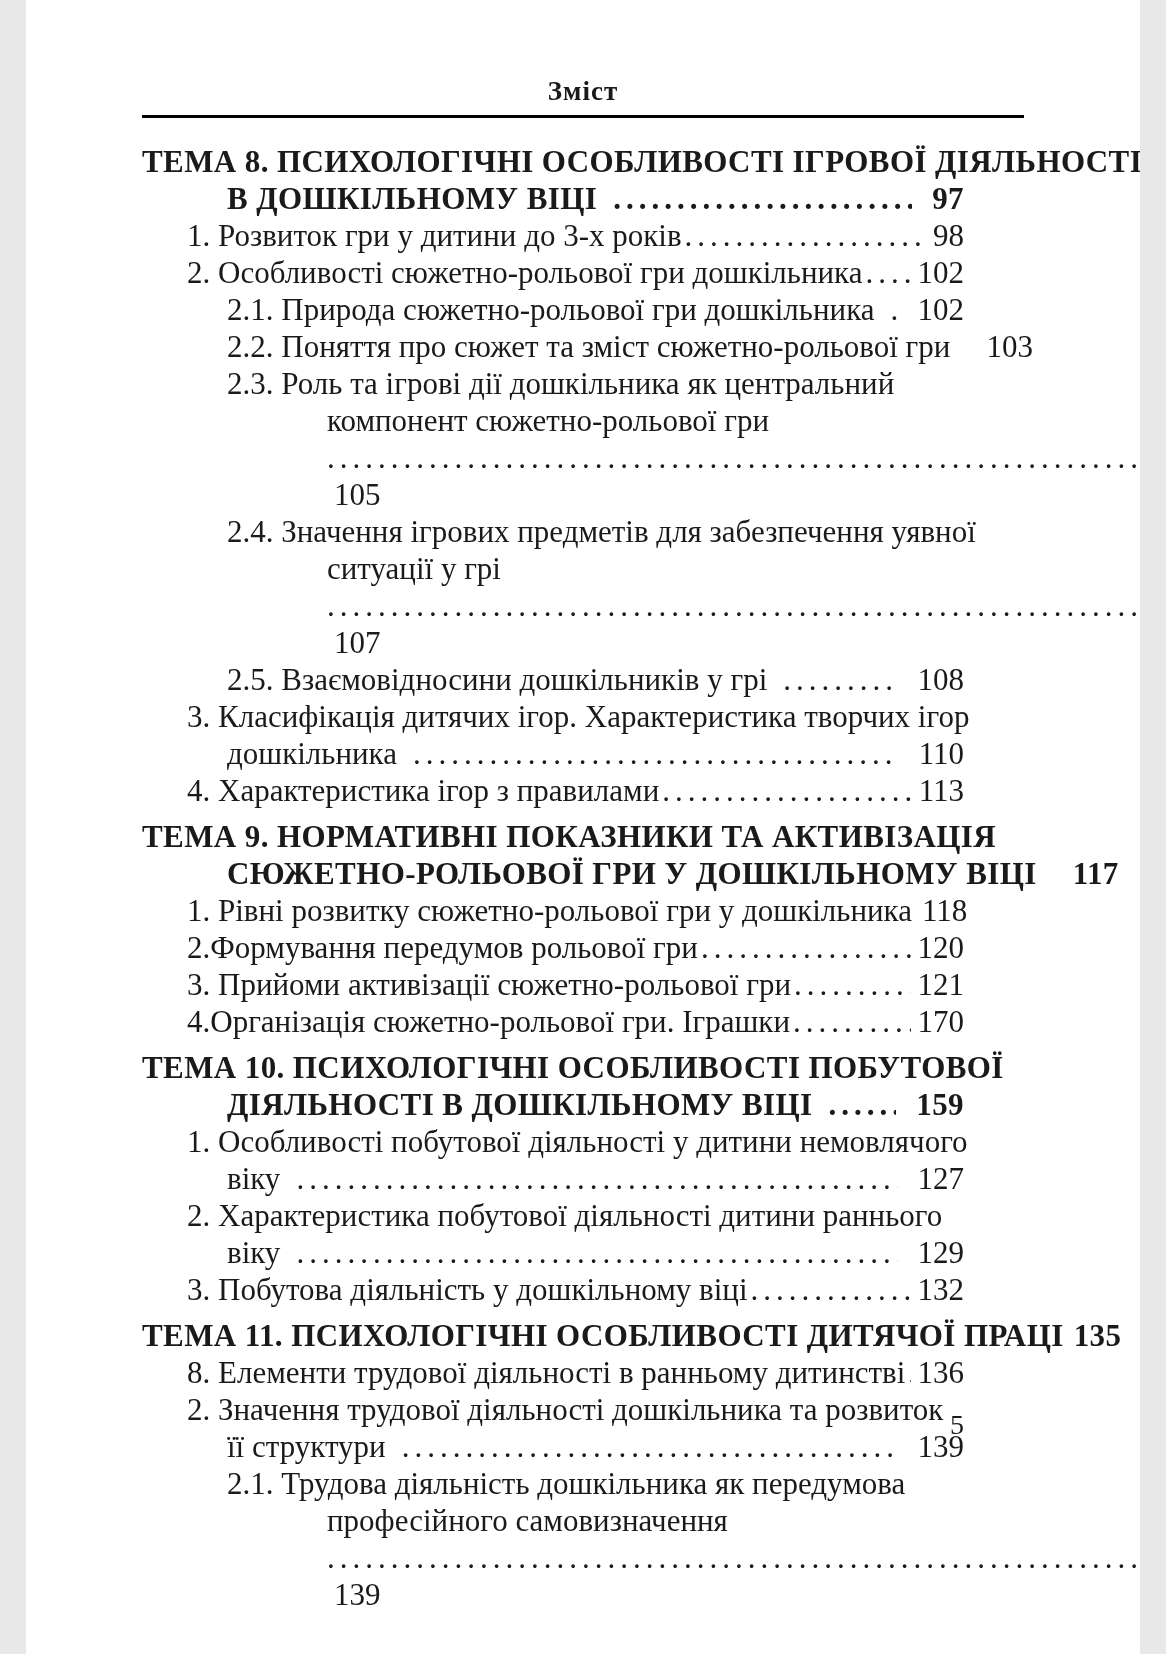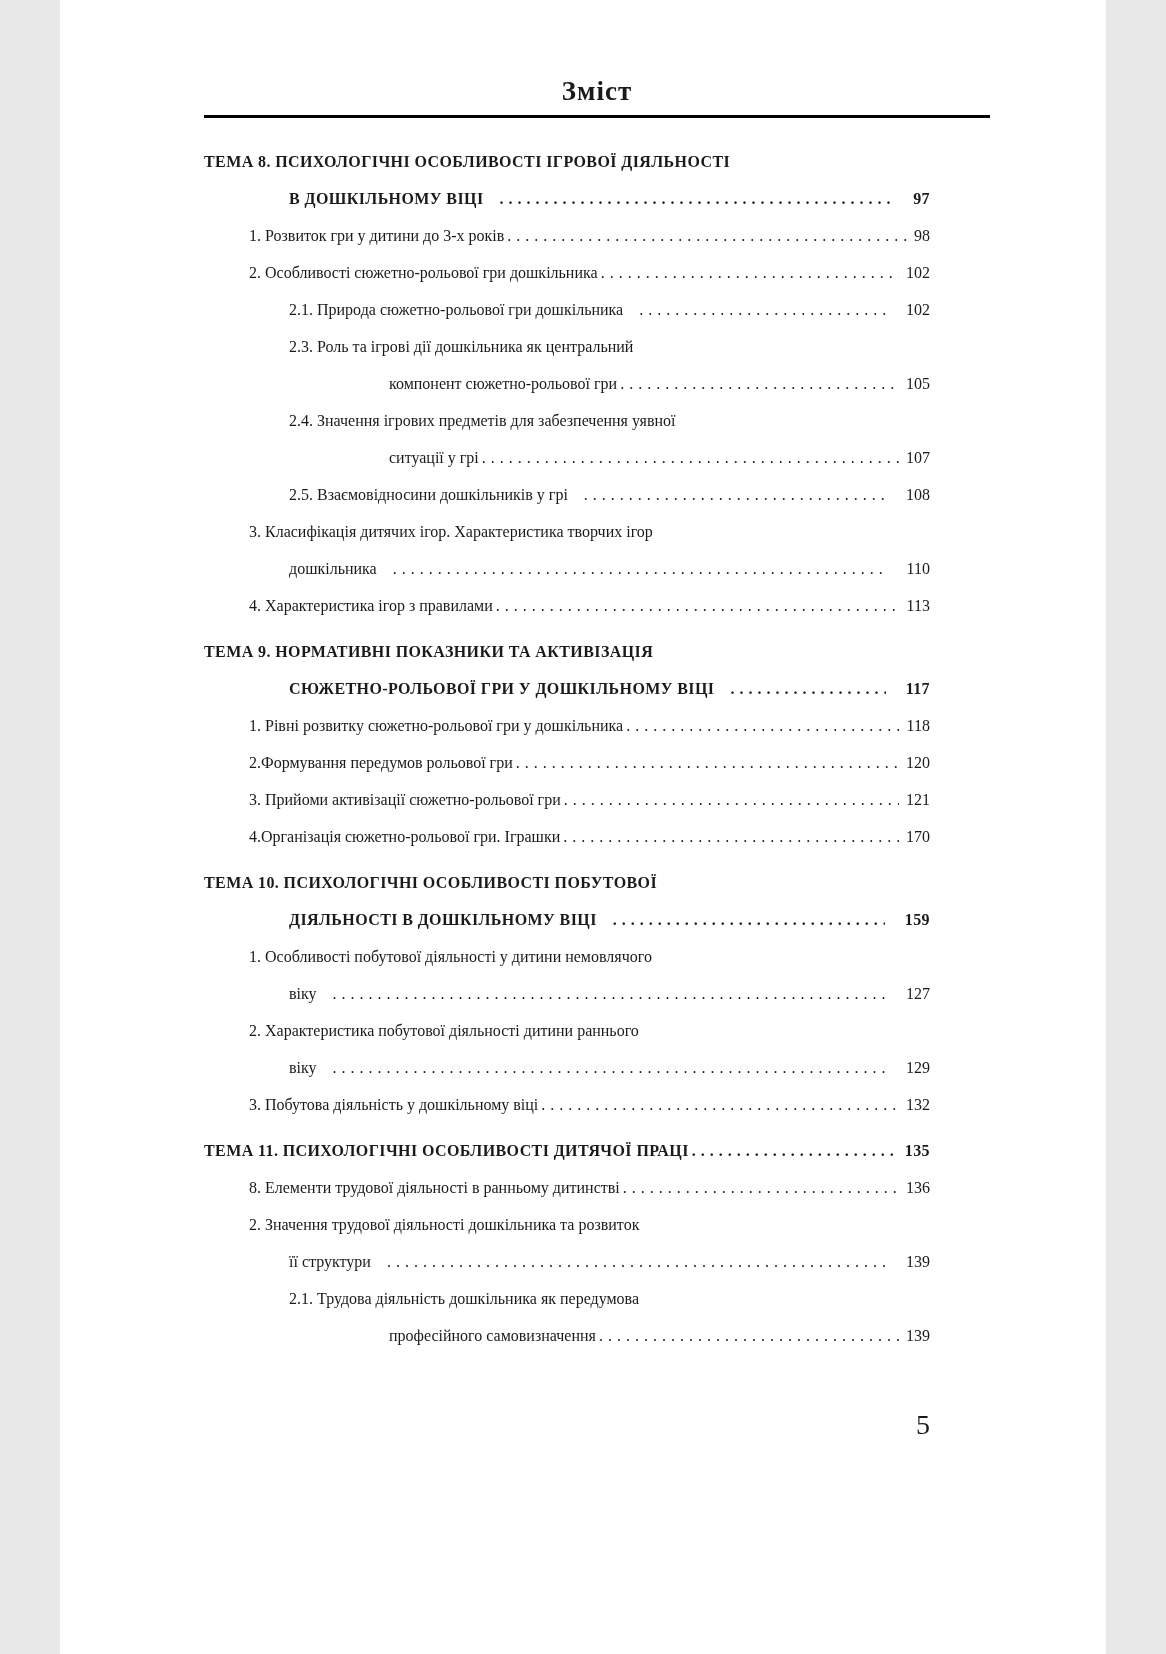--- a/index.html
+++ b/index.html
@@ -2,28 +2,27 @@
 <html><head>
 <meta charset="utf-8">
 <style>
   html, body {
     margin: 0;
     padding: 0;
     background: #e8e8e8;
   }
   .page {
     position: relative;
-    width: 1018px;
+    width: 1114px;
     height: 1654px;
     margin: 0 auto;
     background: #ffffff;
     font-family: "Liberation Serif", "DejaVu Serif", serif;
     color: #1a1a1a;
     overflow: hidden;
-    padding-left: 28px;
   }
   .page-header {
     padding-top: 76px;
   }
   .header-title {
     margin: 0;
     text-align: center;
     font-size: 27px;
     font-weight: bold;
     letter-spacing: 1px;
@@ -31,39 +30,39 @@
   }
   .header-rule {
     height: 3px;
     background: #000000;
     margin: 9px 116px 0 116px;
   }
   .toc {
     padding: 16px 176px 0 116px;
   }
   .entry {
-    font-size: 16px;
+    font-size: 31px;
   }
   .entry.theme {
     font-weight: bold;
     letter-spacing: 0.4px;
     margin-top: 9px;
   }
   .line {
     line-height: 37px;
     white-space: nowrap;
   }
   .line.last {
     display: flex;
     align-items: baseline;
   }
   .indent-0 { padding-left: 0; }
   .indent-1 { padding-left: 45px; }
   .indent-2 { padding-left: 85px; gap: 13px; }
-  .indent-3 { padding-left: 185px; }
+  .indent-3 { padding-left: 185px; flex-direction: column; }
   .text {
     flex: 0 0 auto;
     padding-right: 3px;
   }
   .dots {
     flex: 1 1 auto;
     overflow: hidden;
     white-space: nowrap;
     letter-spacing: 5px;
   }
@@ -115,20 +114,27 @@
         </div>
       </div>
       <div class="entry sub">
         <div class="line indent-2 last">
           <span class="text">2.1. Природа сюжетно-рольової гри дошкільника</span>
           <span class="dots"></span>
           <span class="pagenum">102</span>
         </div>
       </div>
       <div class="entry sub">
+        <div class="line indent-2 last">
+          <span class="text">2.2. Поняття про сюжет та зміст сюжетно-рольової гри </span>
+          <span class="dots"></span>
+          <span class="pagenum">103</span>
+        </div>
+      </div>
+      <div class="entry sub">
         <div class="line indent-2"><span class="text">2.3. Роль та ігрові дії дошкільника як центральний</span></div>
         <div class="line indent-3 last">
           <span class="text">компонент сюжетно-рольової гри</span>
           <span class="dots"></span>
           <span class="pagenum">105</span>
         </div>
       </div>
       <div class="entry sub">
         <div class="line indent-2"><span class="text">2.4. Значення ігрових предметів для забезпечення уявної</span></div>
         <div class="line indent-3 last">

